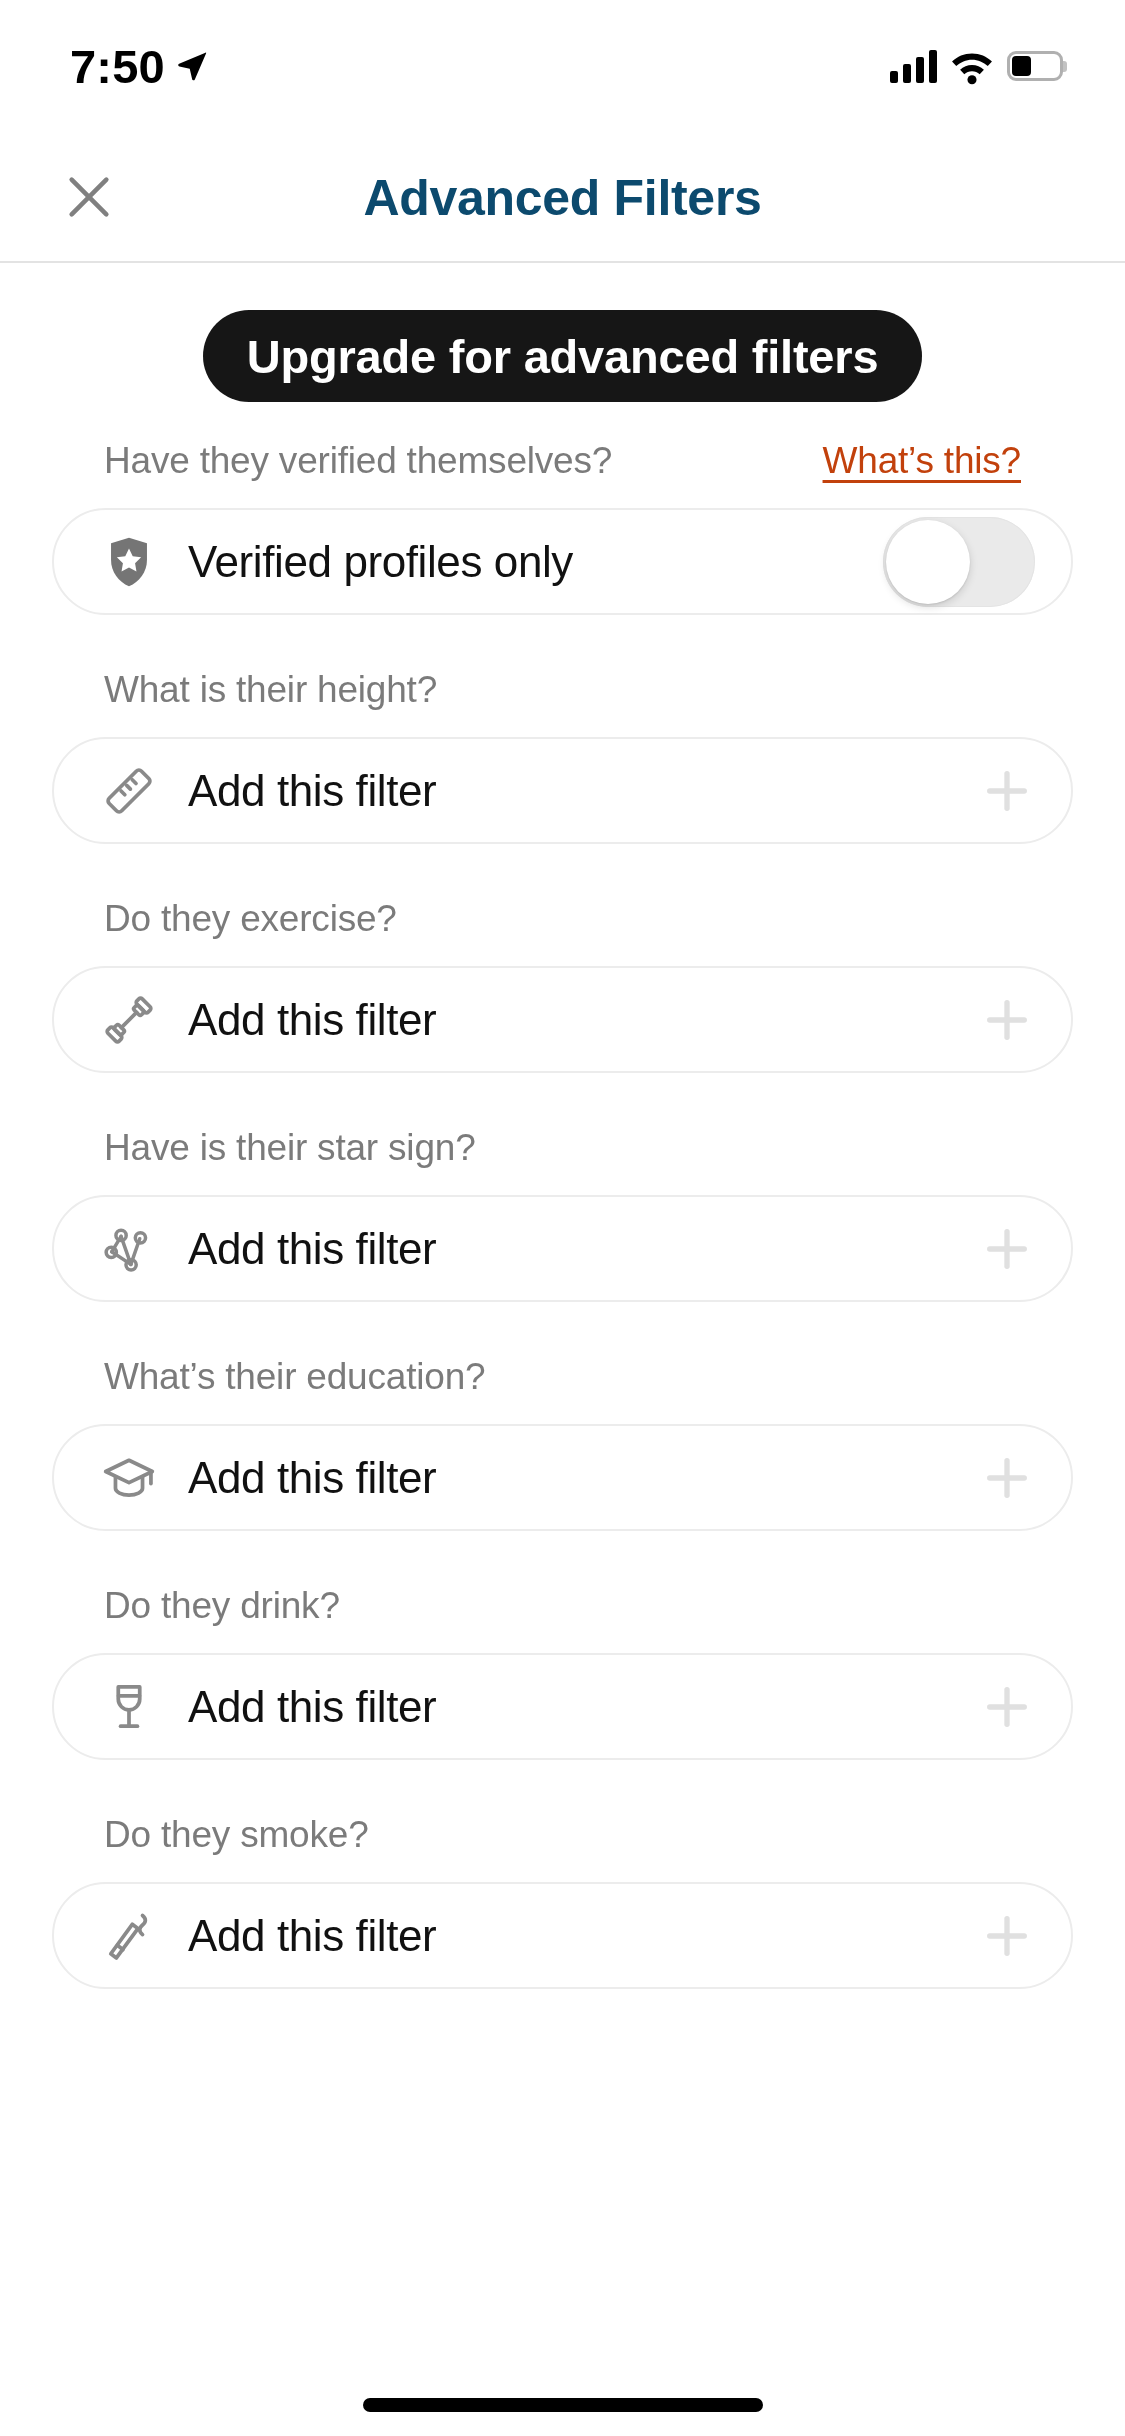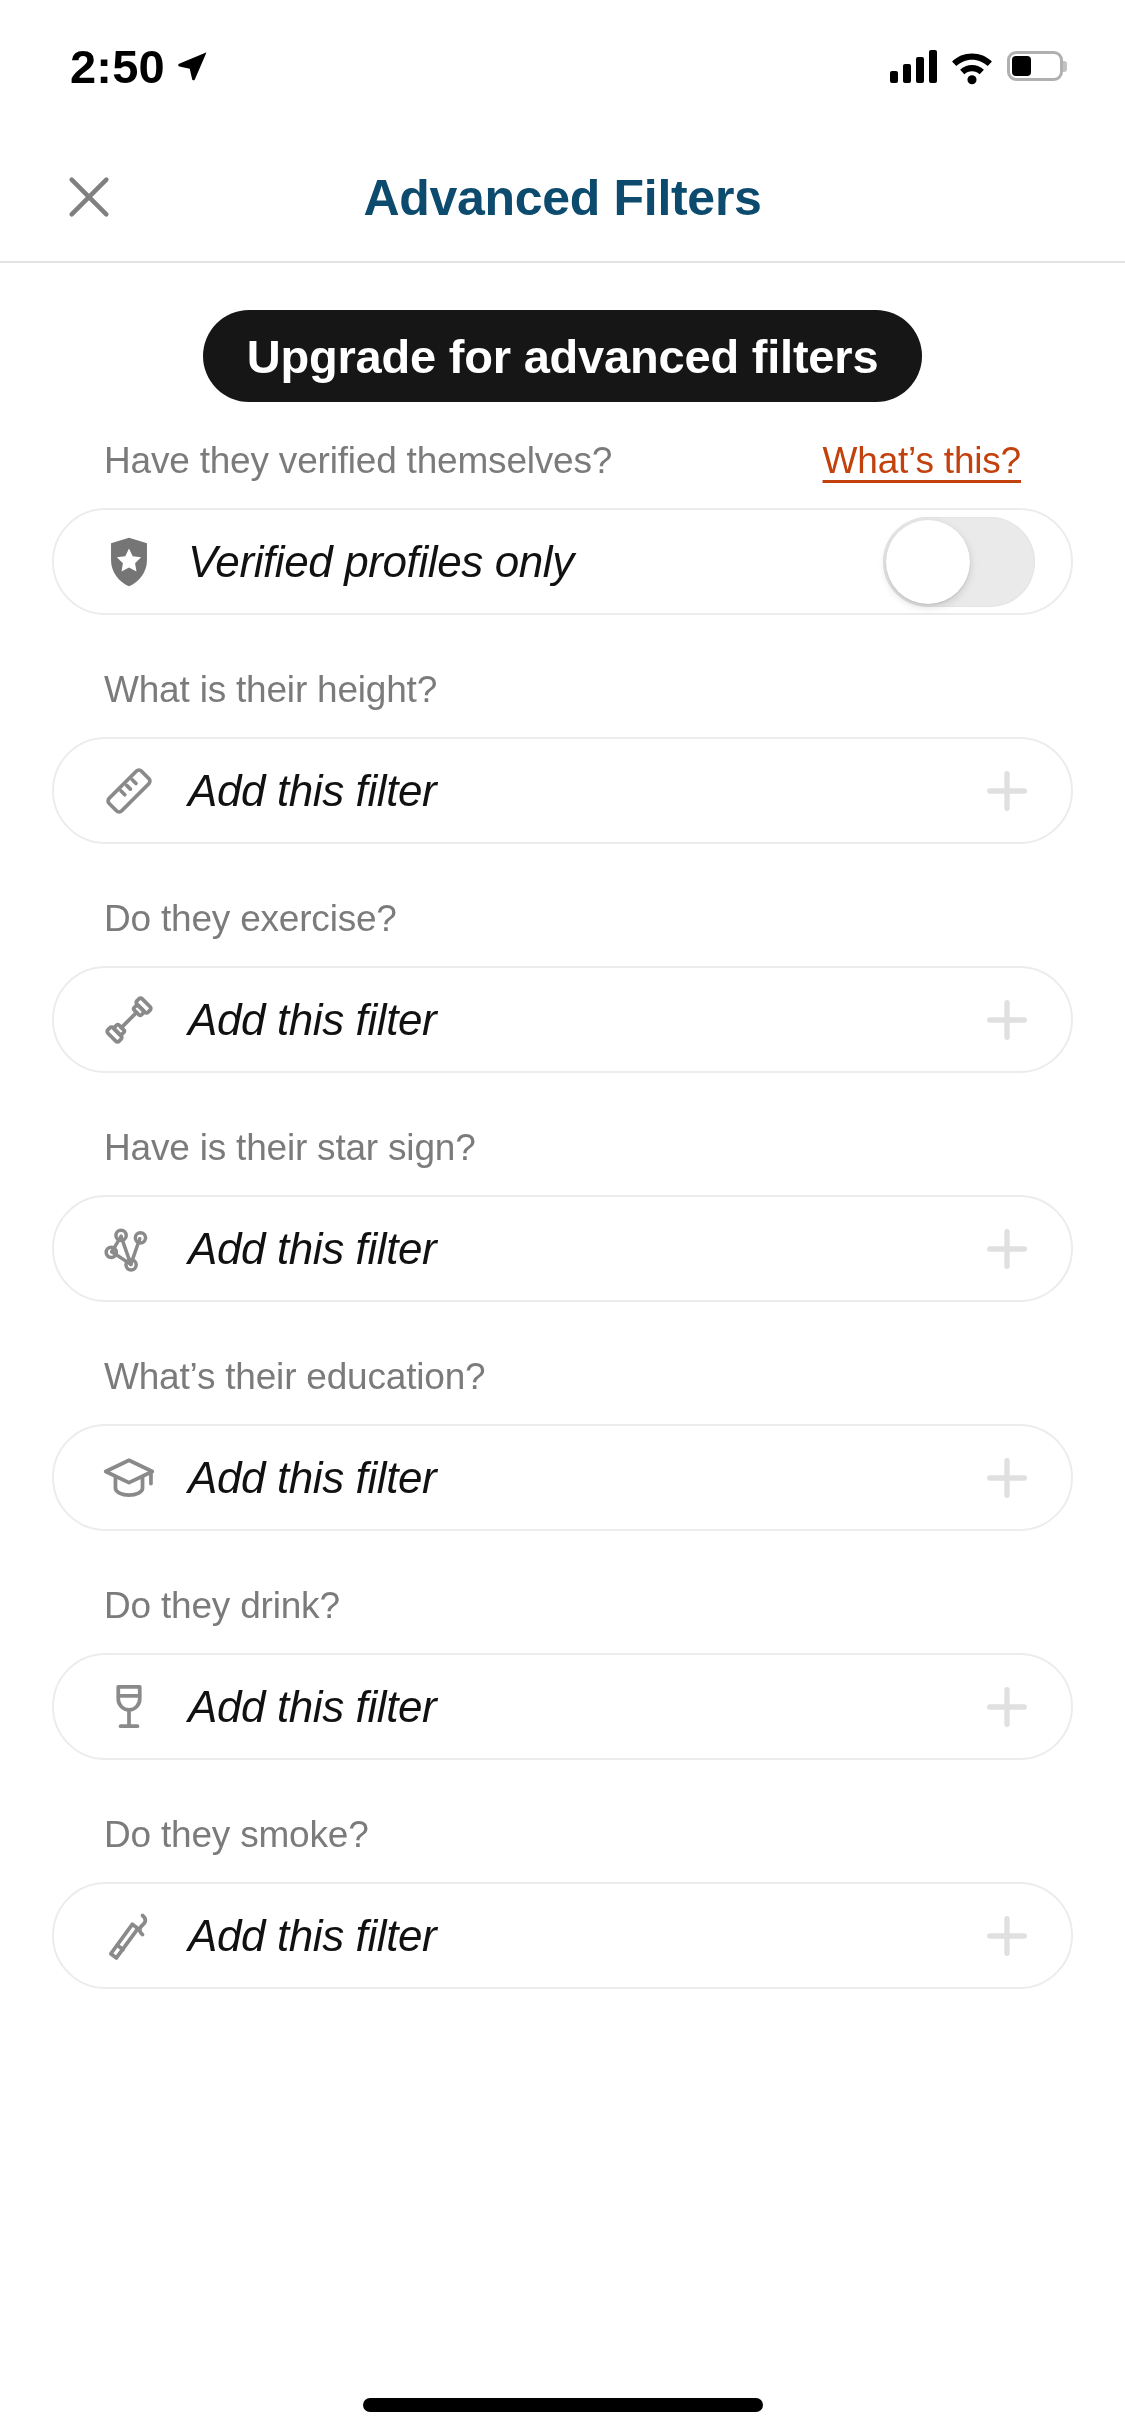--- a/index.html
+++ b/index.html
@@ -101,21 +101,20 @@
   .card-icon {
     width:62px; height:62px;
     display:flex; align-items:center; justify-content:center;
     flex:0 0 auto;
   }
   .card-icon svg { width:56px; height:56px; display:block; }
   .card-text {
     margin-left:28px;
     font-size:44px; color:#111; letter-spacing:-0.4px;
     flex:1 1 auto;
-    font-style:italic;
   }
   .plus-icon { width:56px; height:56px; flex:0 0 auto; }
   .plus-icon svg { width:56px; height:56px; display:block; }
 
   
   .toggle {
     position:relative; width:152px; height:90px;
     border-radius:45px; background:#eaeaea;
     flex:0 0 auto; cursor:pointer;
     box-shadow:inset 0 0 0 1px #e4e4e4;
@@ -133,21 +132,21 @@
     width:400px; height:14px; background:#000; border-radius:7px;
   }
 </style>
 </head>
 <body>
 
 <div id="screen">
 
   <div class="statusbar">
     <div class="sb-left">
-      <span class="sb-time">2:50</span>
+      <span class="sb-time">7:50</span>
       <span class="sb-loc">
         <svg viewBox="0 0 24 24" fill="#000">
             <path d="M21.5 2.6 2.9 10.4c-.9.4-.8 1.7.2 1.9l7.3 1.6 1.7 7.4c.2 1 1.5 1.1 1.9.2L21.9 3.2c.3-.6-.1-.9-.4-.6z"></path>
           </svg>
       </span>
     </div>
     <div class="sb-right">
       <span class="sig">
           <i></i>
           <i></i>

